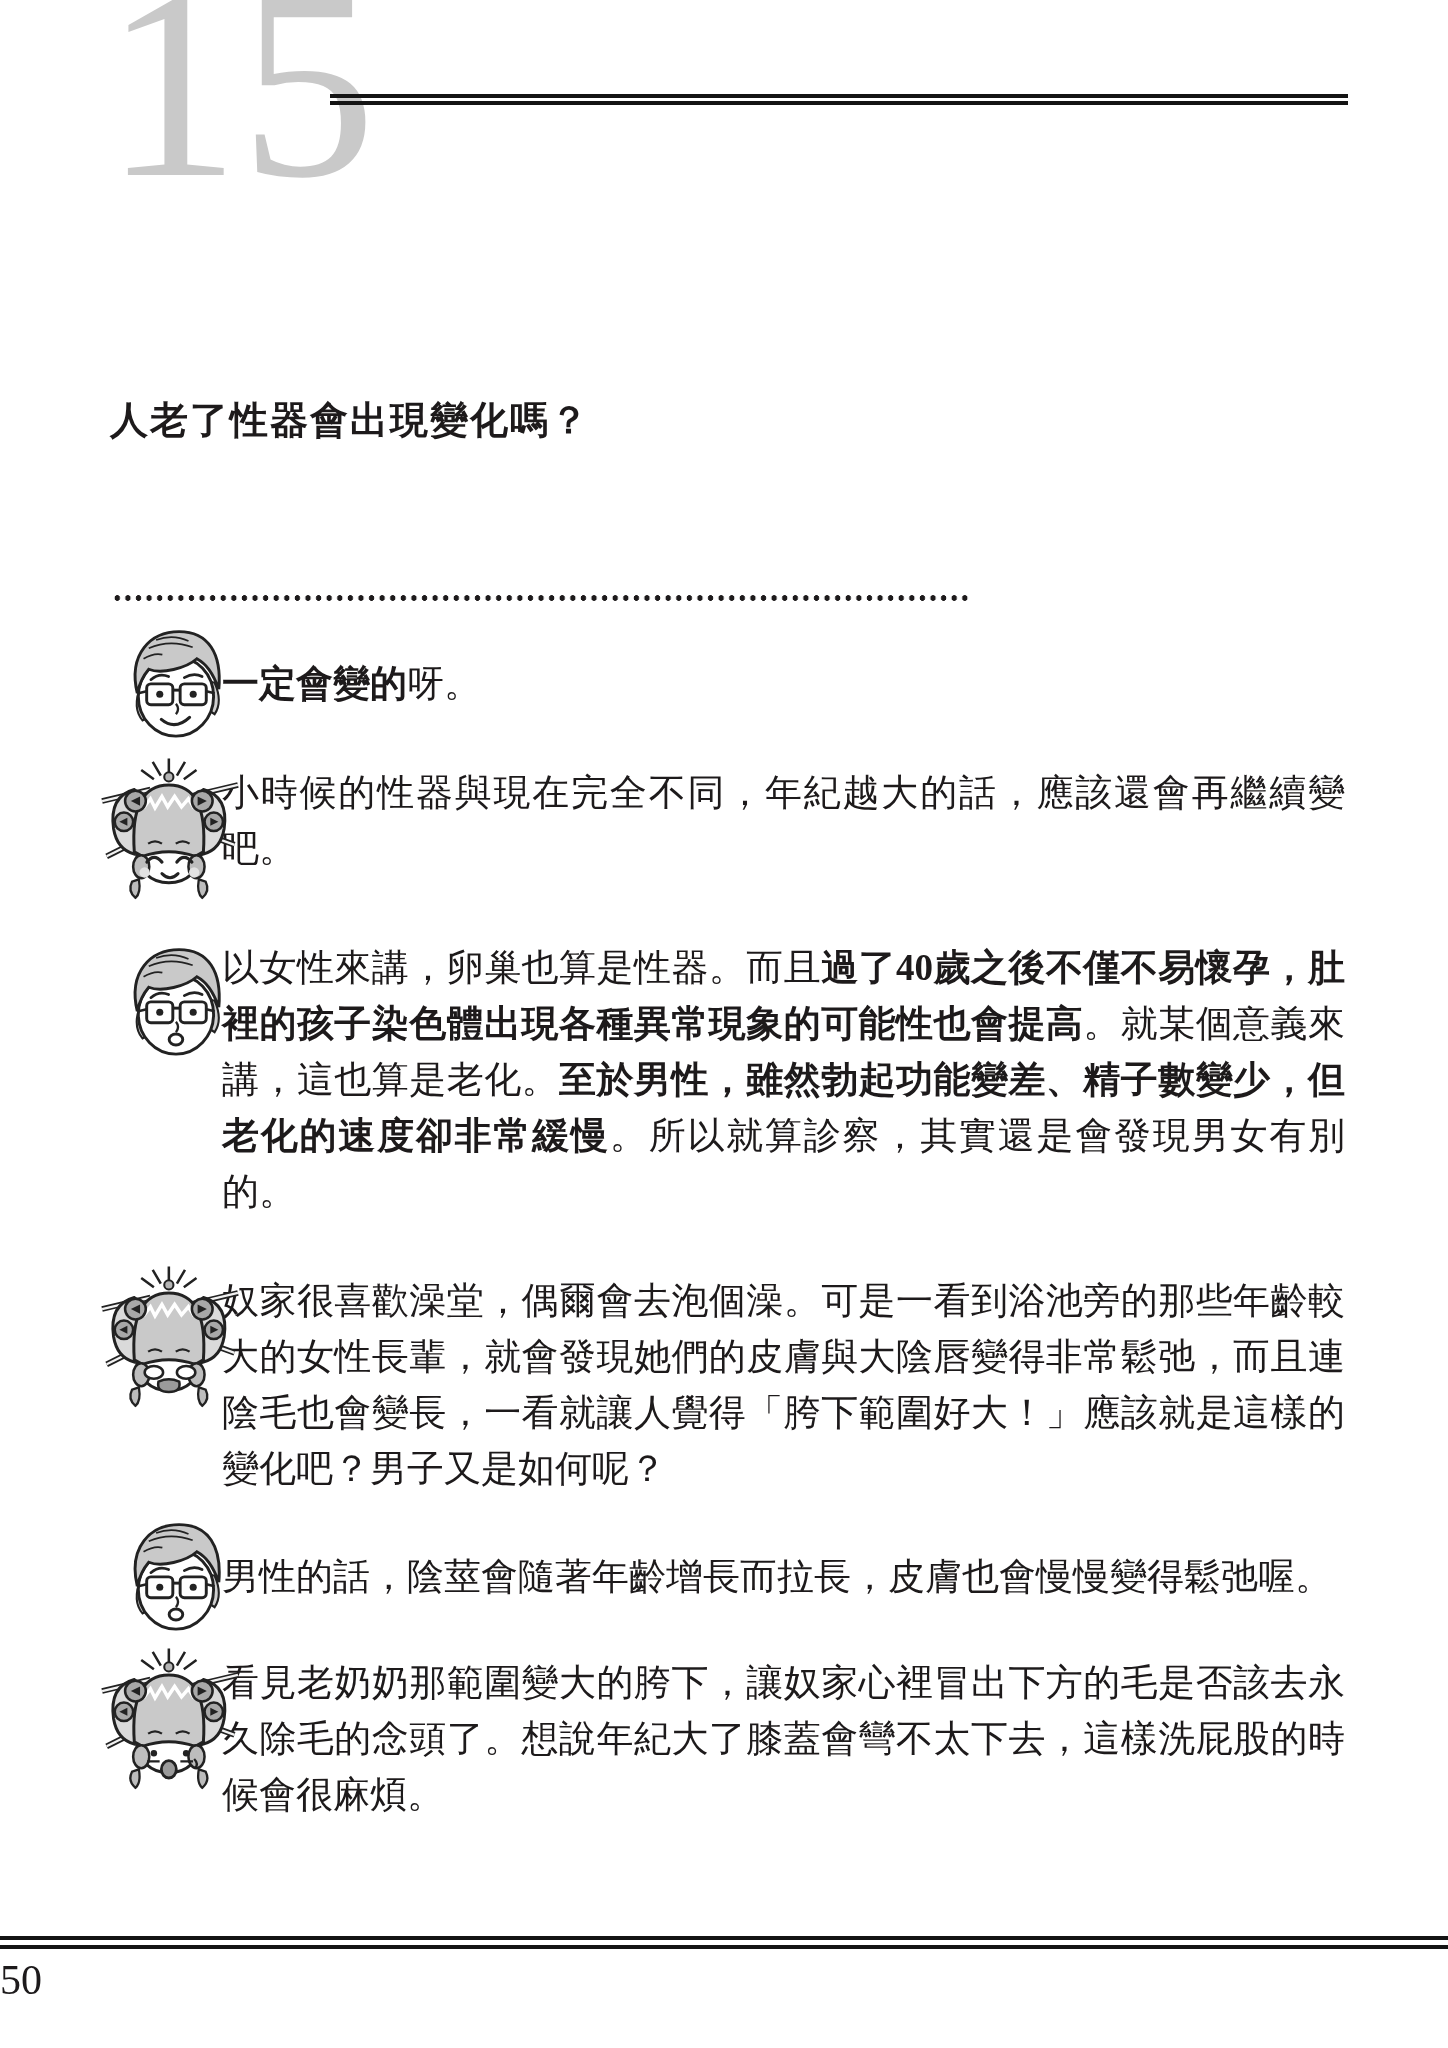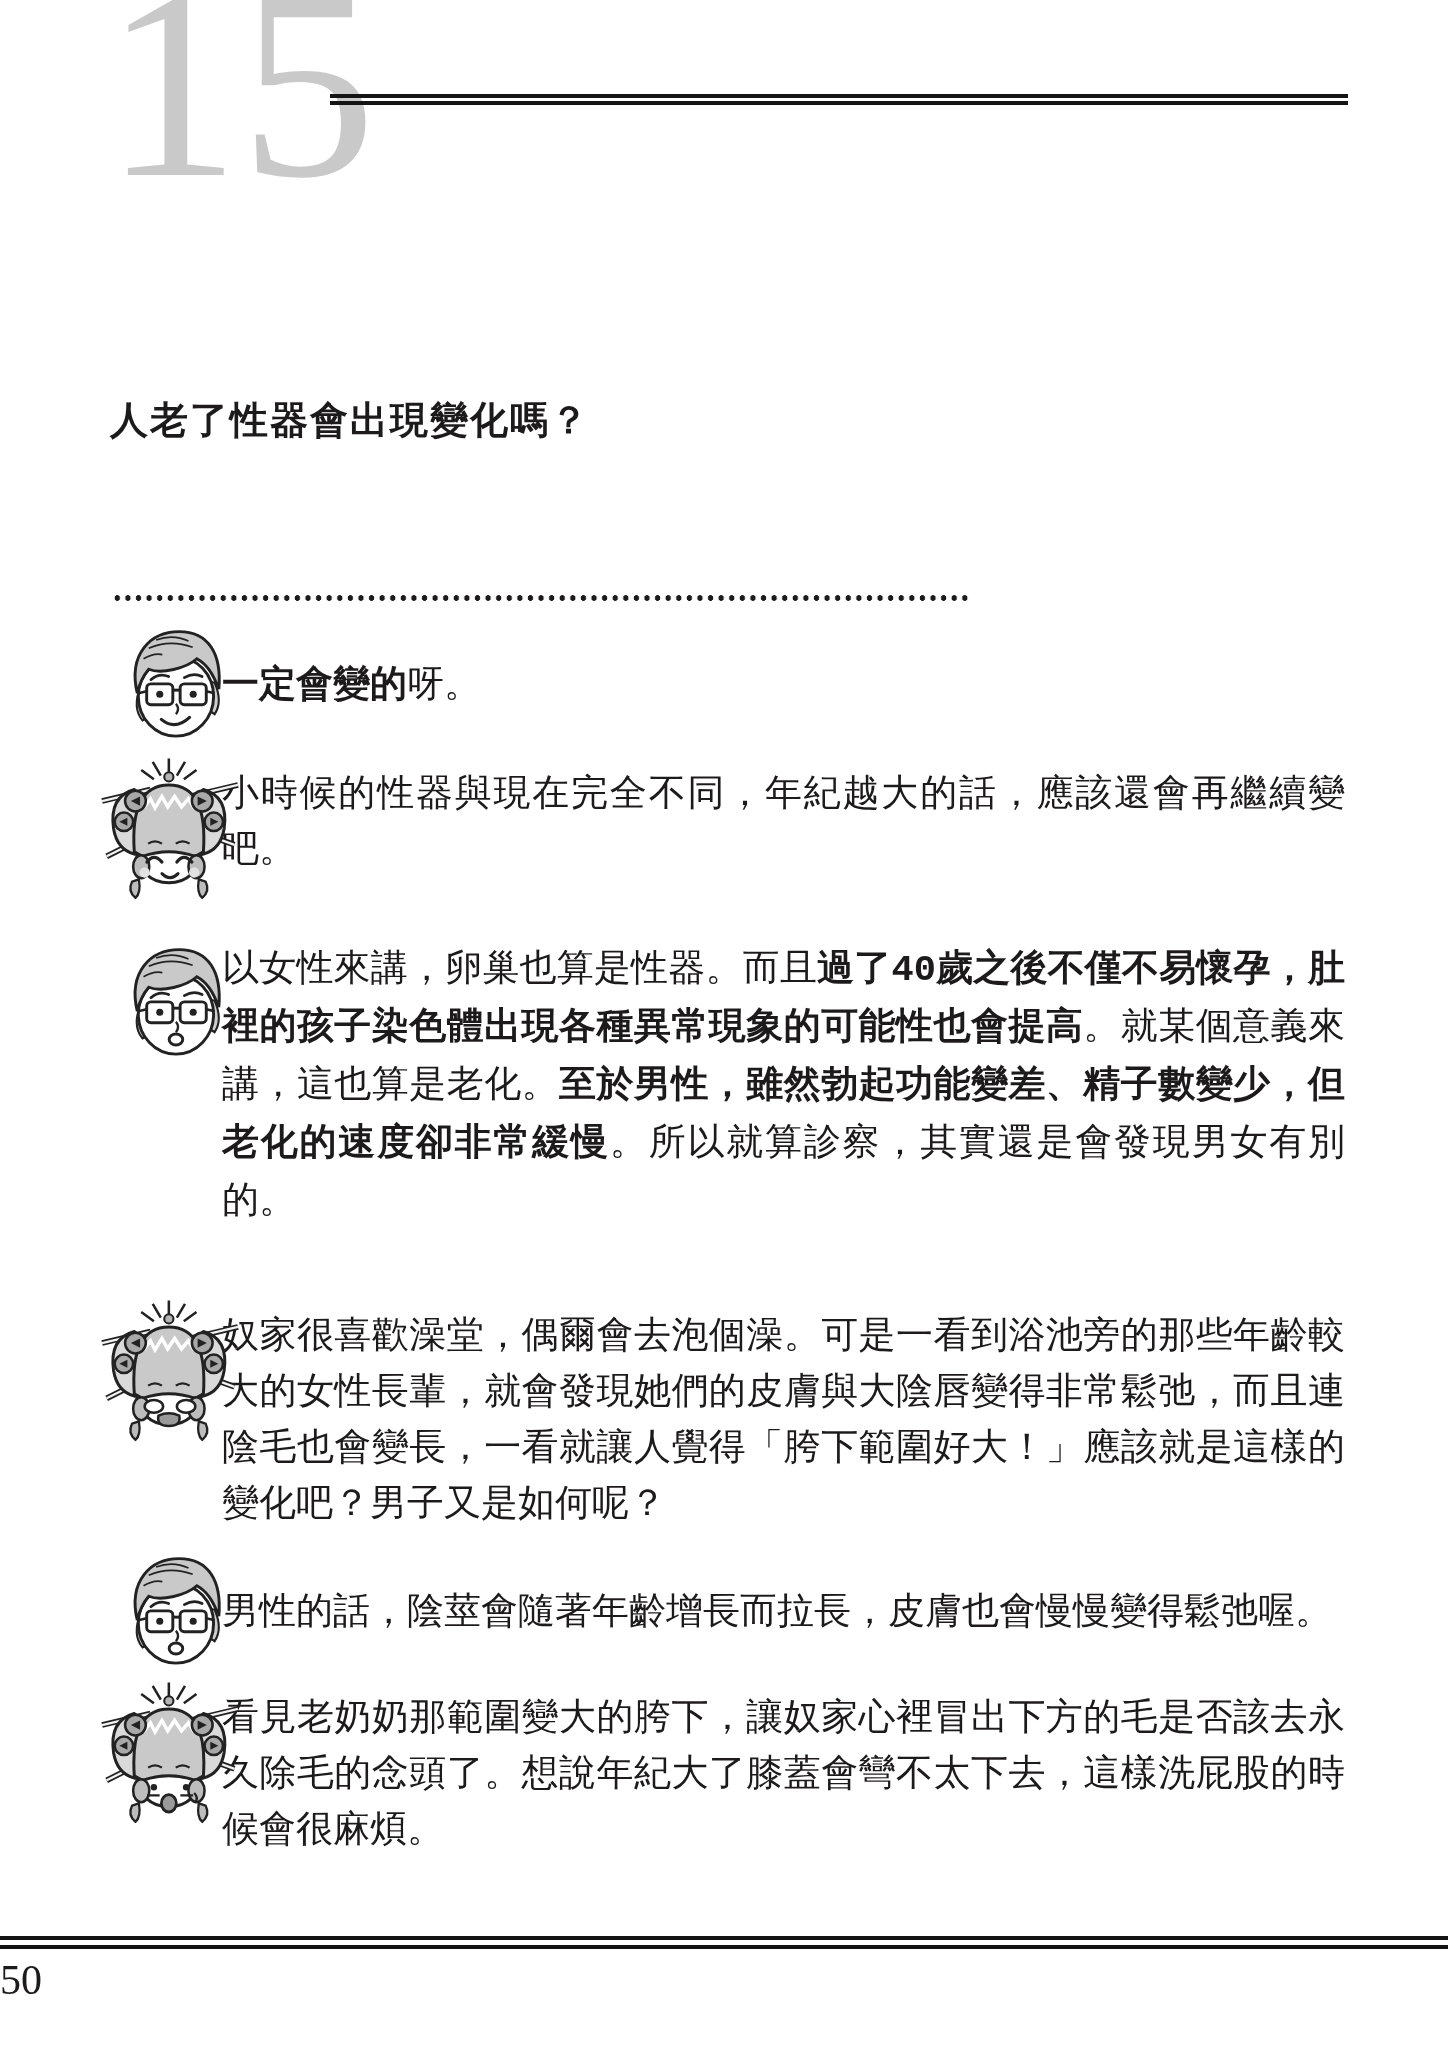--- a/index.html
+++ b/index.html
@@ -24,32 +24,32 @@
   }
   .dotted-rule {
     position:absolute; left:112px; top:594px; width:858px; height:8px;
     background-image:radial-gradient(circle, #1d1a1b 2.6px, transparent 3px);
     background-size:10.6px 8px; background-repeat:repeat-x; background-position:0 50%;
   }
   .dialogue { position:absolute; left:112px; top:622px; width:1233px; }
   .row { display:flex; align-items:flex-start; }
   .row:nth-child(1){ margin-bottom:8px; }
   .row:nth-child(2){ margin-bottom:40px; }
-  .row:nth-child(3){ margin-bottom:79px; }
+  .row:nth-child(3){ margin-bottom:53px; }
   .row:nth-child(4){ margin-bottom:18px; }
   .row:nth-child(5){ margin-bottom:5px; }
   .avatar { width:110px; height:135px; flex:none; position:relative; }
   .avatar svg { position:absolute; width:152px; height:152px; left:-18px; top:-10px; }
   .avatar.grandpa svg { width:138px; height:138px; left:-4px; top:-4px; }
   .text {
     width:1123px; font-size:37px; line-height:56px;
     text-align:justify; text-justify:inter-ideograph;
   }
   .row:nth-child(1) .text, .row:nth-child(5) .text { padding-top:34px; }
-  .em { font-family:Liberation Mono, monospace; font-weight:700; }
+  .em { font-family:Liberation Serif, serif; font-weight:700; }
   .footer-rule {
     position:absolute; left:0; right:0; top:1936px; height:13px;
     border-top:4px solid #141414; border-bottom:4px solid #141414; box-sizing:border-box;
   }
   .page-number {
     position:absolute; top:1956px; left:0; width:100%;
     font-size:42px;
   }
 </style>
 </head>

